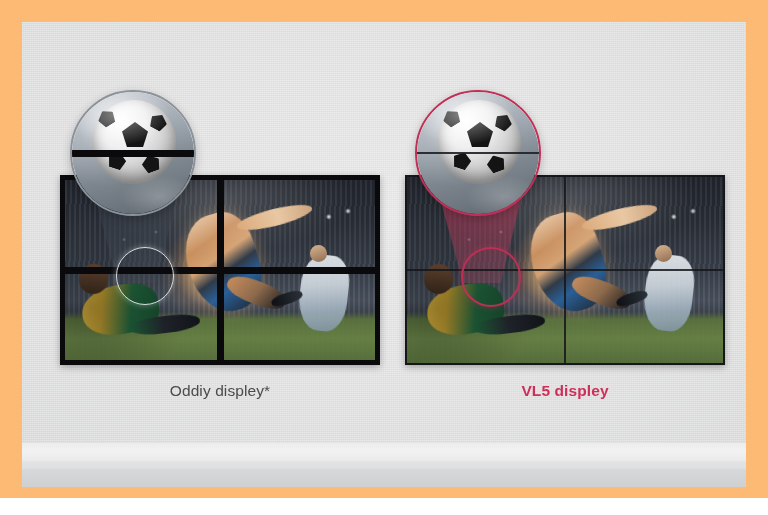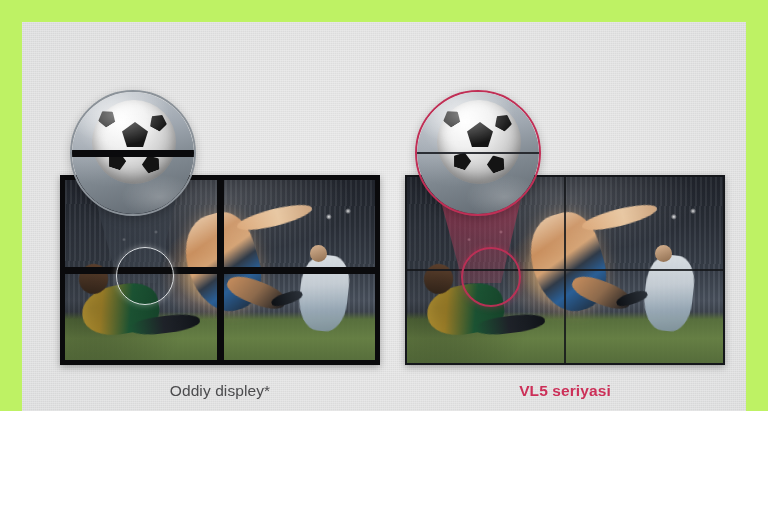--- a/index.html
+++ b/index.html
@@ -7,22 +7,22 @@
     margin: 0;
     padding: 0;
     background: #ffffff;
   }
   body {
     font-family: "Liberation Sans", sans-serif;
   }
   .stage {
     position: relative;
     width: 768px;
-    height: 411px;
-    background: #bef264;
+    height: 498px;
+    background: #fdba74;
     overflow: hidden;
   }
 
   
   .room {
     position: absolute;
     left: 22px;
     top: 22px;
     width: 724px;
     height: 465px;
@@ -381,15 +381,15 @@
       <div class="pent" style="left:30px; top:22px; width:26px; height:25px;"></div>
       <div class="pent" style="left:6px;  top:10px; width:17px; height:16px; transform:rotate(-32deg);"></div>
       <div class="pent" style="left:58px; top:14px; width:17px; height:16px; transform:rotate(28deg);"></div>
       <div class="pent" style="left:16px; top:52px; width:18px; height:17px; transform:rotate(18deg);"></div>
       <div class="pent" style="left:50px; top:55px; width:18px; height:17px; transform:rotate(-20deg);"></div>
     </div>
     <div class="mag-seam-thin"></div>
     <div class="mag-gloss"></div>
   </div>
 
-  <div class="caption caption-vl5" style="left:405px; top:382px; width:320px;">VL5 seriyasi</div>
+  <div class="caption caption-vl5" style="left:405px; top:382px; width:320px;">VL5 displey</div>
 
 </div>
 
 </body></html>

